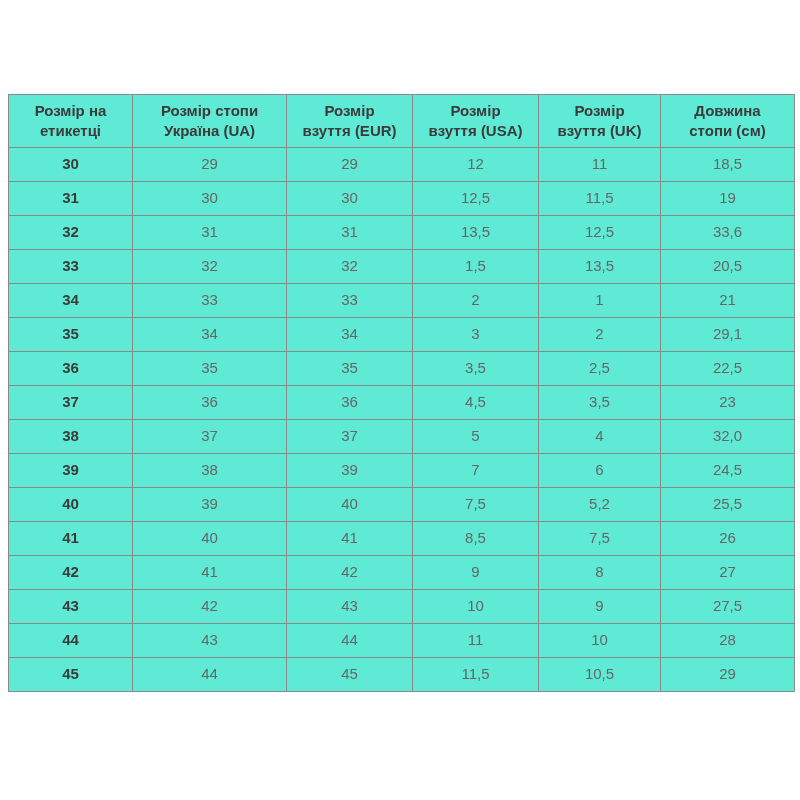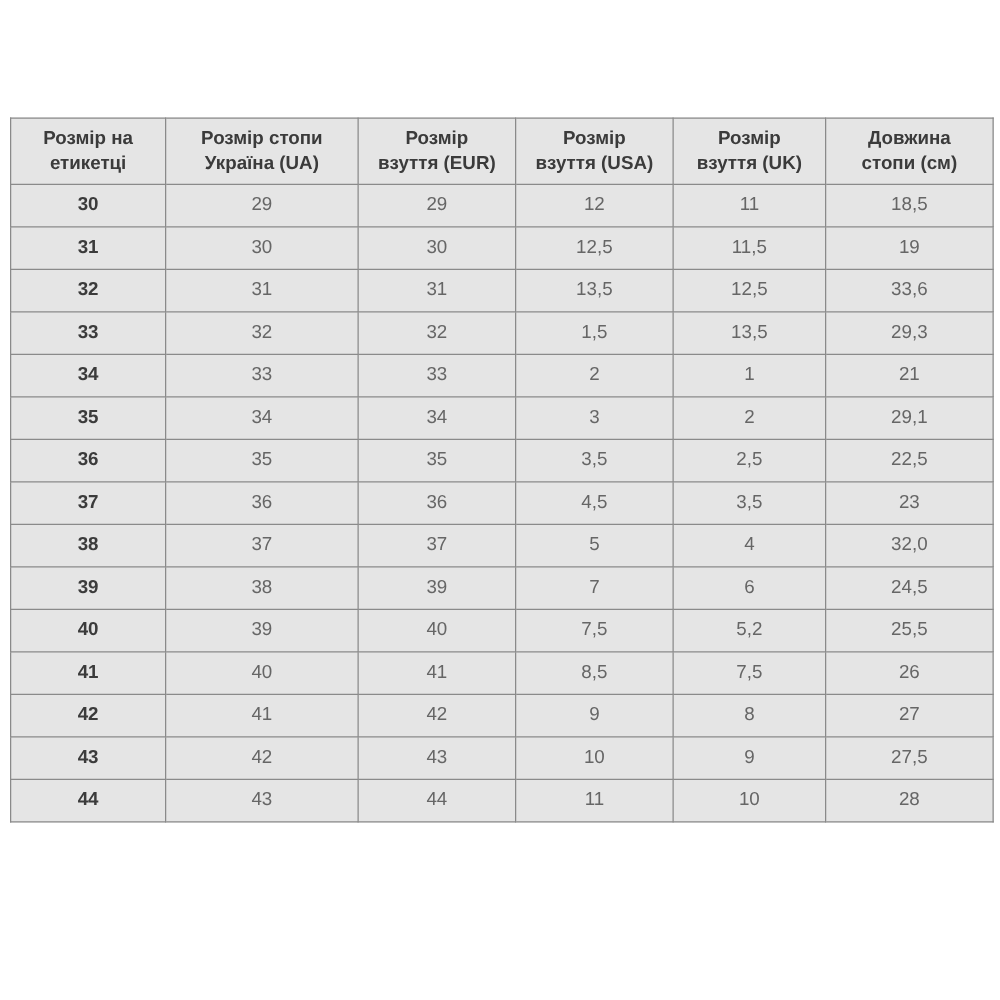--- a/index.html
+++ b/index.html
@@ -14,21 +14,21 @@
     background: #ffffff;
     position: relative;
   }
   table.size-chart {
     position: absolute;
     left: 8px;
     top: 94px;
     width: 786px;
     border-collapse: collapse;
     table-layout: fixed;
-    background: #e5e5e5;
+    background: #5eead4;
   }
   table.size-chart th,
   table.size-chart td {
     border: 1px solid #8a8a8a;
     text-align: center;
     vertical-align: middle;
     font-size: 15px;
     line-height: 1.35;
     padding: 0 4px;
     overflow: hidden;
@@ -95,21 +95,21 @@
           <td>13,5</td>
           <td>12,5</td>
           <td>33,6</td>
         </tr>
         <tr>
           <td class="row-label">33</td>
           <td>32</td>
           <td>32</td>
           <td>1,5</td>
           <td>13,5</td>
-          <td>29,3</td>
+          <td>20,5</td>
         </tr>
         <tr>
           <td class="row-label">34</td>
           <td>33</td>
           <td>33</td>
           <td>2</td>
           <td>1</td>
           <td>21</td>
         </tr>
         <tr>
@@ -185,15 +185,23 @@
           <td>27,5</td>
         </tr>
         <tr>
           <td class="row-label">44</td>
           <td>43</td>
           <td>44</td>
           <td>11</td>
           <td>10</td>
           <td>28</td>
         </tr>
+        <tr>
+          <td class="row-label">45</td>
+          <td>44</td>
+          <td>45</td>
+          <td>11,5</td>
+          <td>10,5</td>
+          <td>29</td>
+        </tr>
       </tbody>
   </table>
 </div>
 
 </body></html>

